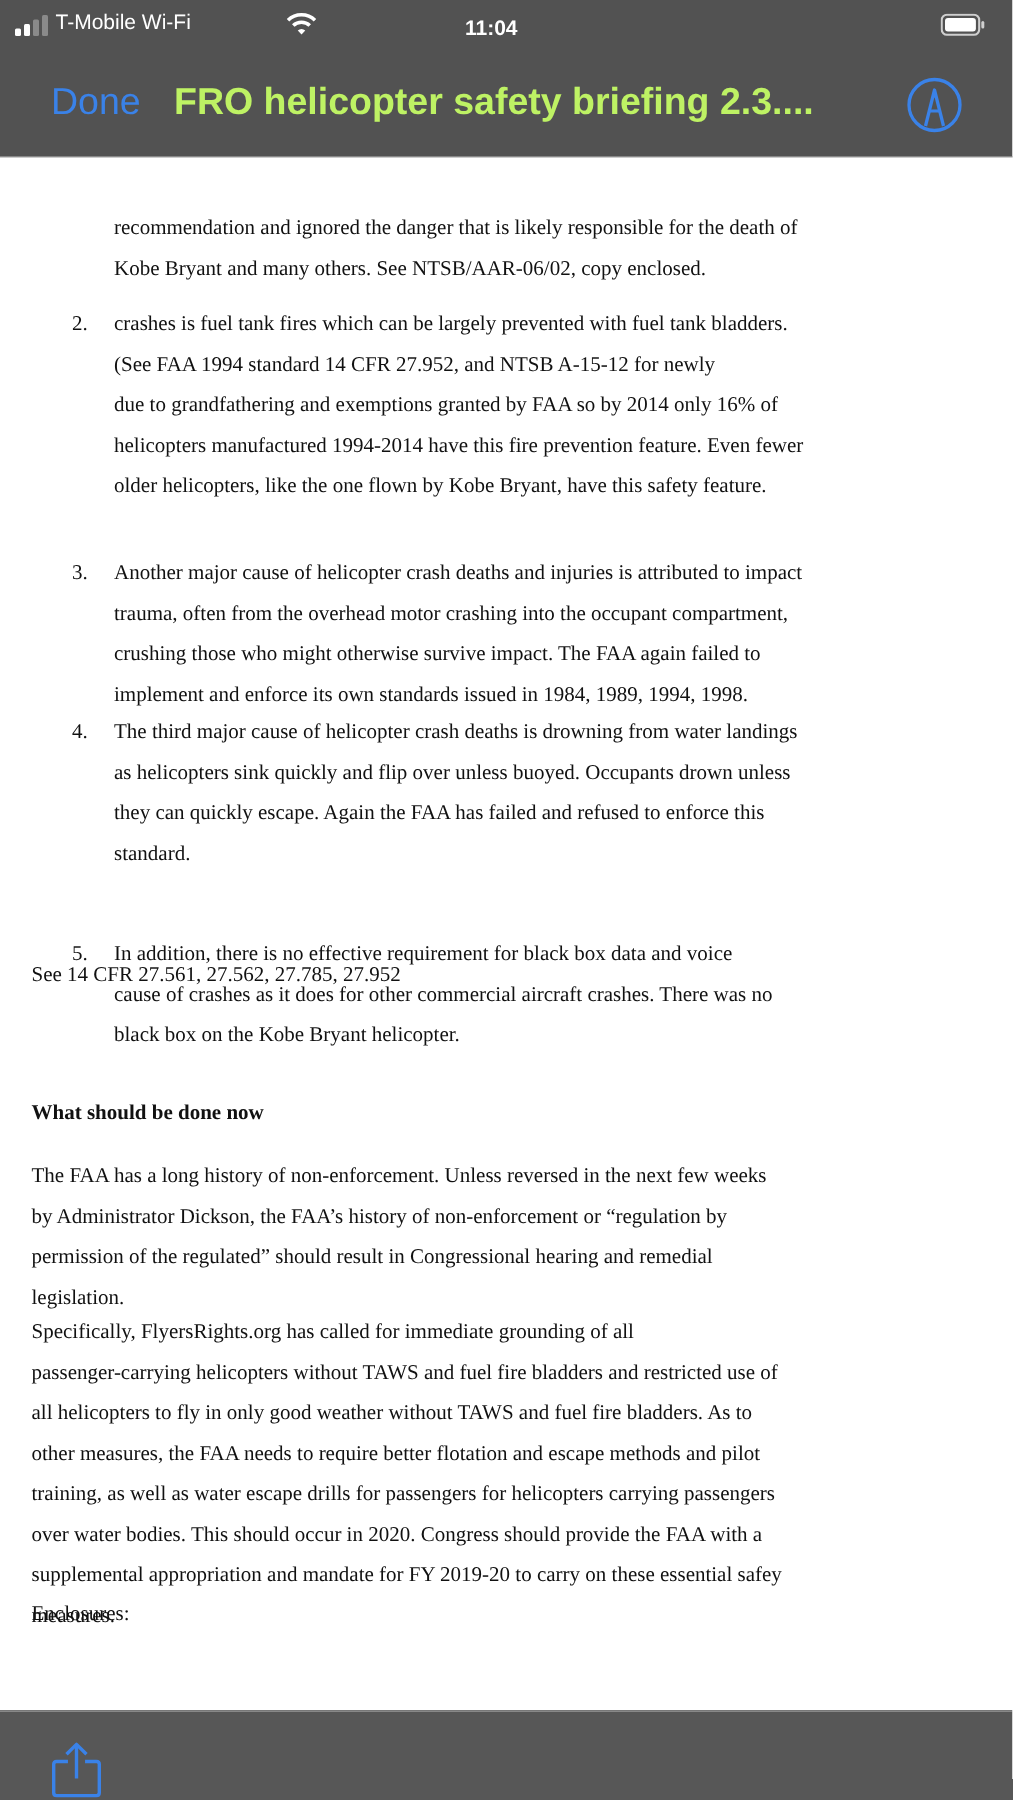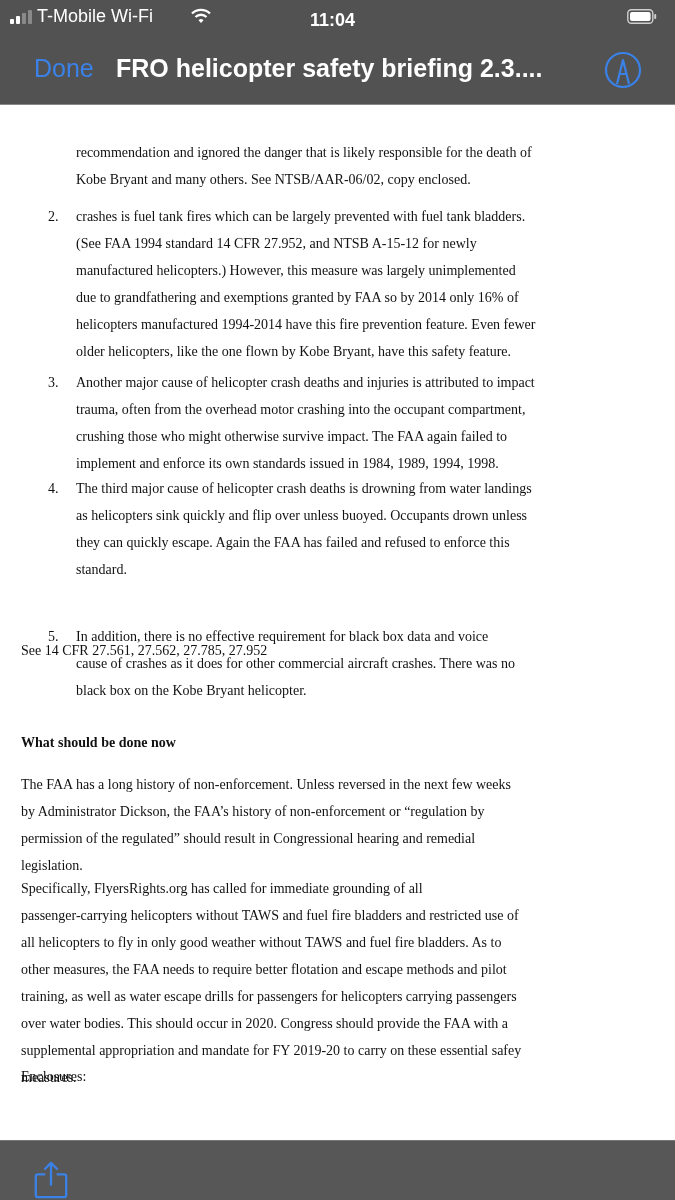--- a/index.html
+++ b/index.html
@@ -1,32 +1,32 @@
 <!DOCTYPE html>
 <html><head>
 <meta charset="utf-8">
 <style>
   * { box-sizing: border-box; margin: 0; padding: 0; }
   html, body { width: 675px; height: 1200px; overflow: hidden; background: #ffffff; }
   body { position: relative; font-family: "Liberation Serif", serif; }
 
   .topbar { position: absolute; left: 0; top: 0; width: 675px; height: 105px; background: #525252; }
   .status { position: absolute; left: 0; top: 0; width: 675px; height: 36px; color: #ffffff;
-            font-family: "Liberation Sans", sans-serif; font-size: 18px; }
+            font-family: "Liberation Sans", sans-serif; font-size: 14px; }
   .signal { position: absolute; left: 10px; top: 10px; height: 14px; width: 24px; }
   .signal span { position: absolute; bottom: 0; width: 4px; border-radius: 1px; }
   .carrier { position: absolute; left: 37px; top: 6px; }
   .wifi { position: absolute; left: 191px; top: 8px; width: 20px; height: 16px; }
   .clock { position: absolute; left: 310px; top: 10px; width: 60px; font-weight: 600; }
   .battery { position: absolute; left: 627px; top: 9px; width: 30px; height: 15px; }
 
   .navbar { position: absolute; left: 0; top: 48px; width: 675px; height: 44px; }
   .done { position: absolute; left: 34px; top: 6px; color: #3a82e8; font-family: "Liberation Sans", sans-serif;
           font-size: 25px; }
-  .title { position: absolute; left: 116px; top: 6px; width: 460px; color: #ffffff; font-family: "Liberation Sans", sans-serif;
+  .title { position: absolute; left: 116px; top: 6px; width: 460px; color: #bef264; font-family: "Liberation Sans", sans-serif;
            font-size: 25px; font-weight: 600; white-space: nowrap; overflow: hidden; }
   .markup { position: absolute; left: 604px; top: 3px; width: 38px; height: 38px; }
   .divider-top { position: absolute; left: 0; top: 104px; width: 675px; height: 1px; background: #888; }
 
   .doc { position: absolute; left: 0; top: 105px; width: 675px; height: 1025px; background: #fff; color: #111;
          font-size: 14px; line-height: 27px; }
   .p { position: absolute; }
   .item { position: absolute; left: 48px; width: 625px; }
   .item .num { position: absolute; left: 0; top: 0; }
   .item .txt { position: absolute; left: 28px; width: 597px; }
@@ -81,21 +81,20 @@
       <span class="line">recommendation and ignored the danger that is likely responsible for the death of</span>
       <span class="line">Kobe Bryant and many others. See NTSB/AAR-06/02, copy enclosed.</span>
     </div>
   </div>
 
   <div class="item" style="top:98px;">
     <span class="num">2.</span>
     <div class="txt">
       <span class="line">crashes is fuel tank fires which can be largely prevented with fuel tank bladders.</span>
       <span class="line">(See FAA 1994 standard 14 CFR 27.952, and NTSB A-15-12 for newly</span>
-      <span class="line">manufactured helicopters.)  However, this measure was largely unimplemented</span>
       <span class="line">due to grandfathering and exemptions granted by FAA so by 2014 only 16% of</span>
       <span class="line">helicopters manufactured 1994-2014 have this fire prevention feature. Even fewer</span>
       <span class="line">older helicopters, like the one flown by Kobe Bryant, have this safety feature.</span>
     </div>
   </div>
 
   <div class="item" style="top:264px;">
     <span class="num">3.</span>
     <div class="txt">
       <span class="line">Another major cause of helicopter crash deaths and injuries is attributed to impact</span>

